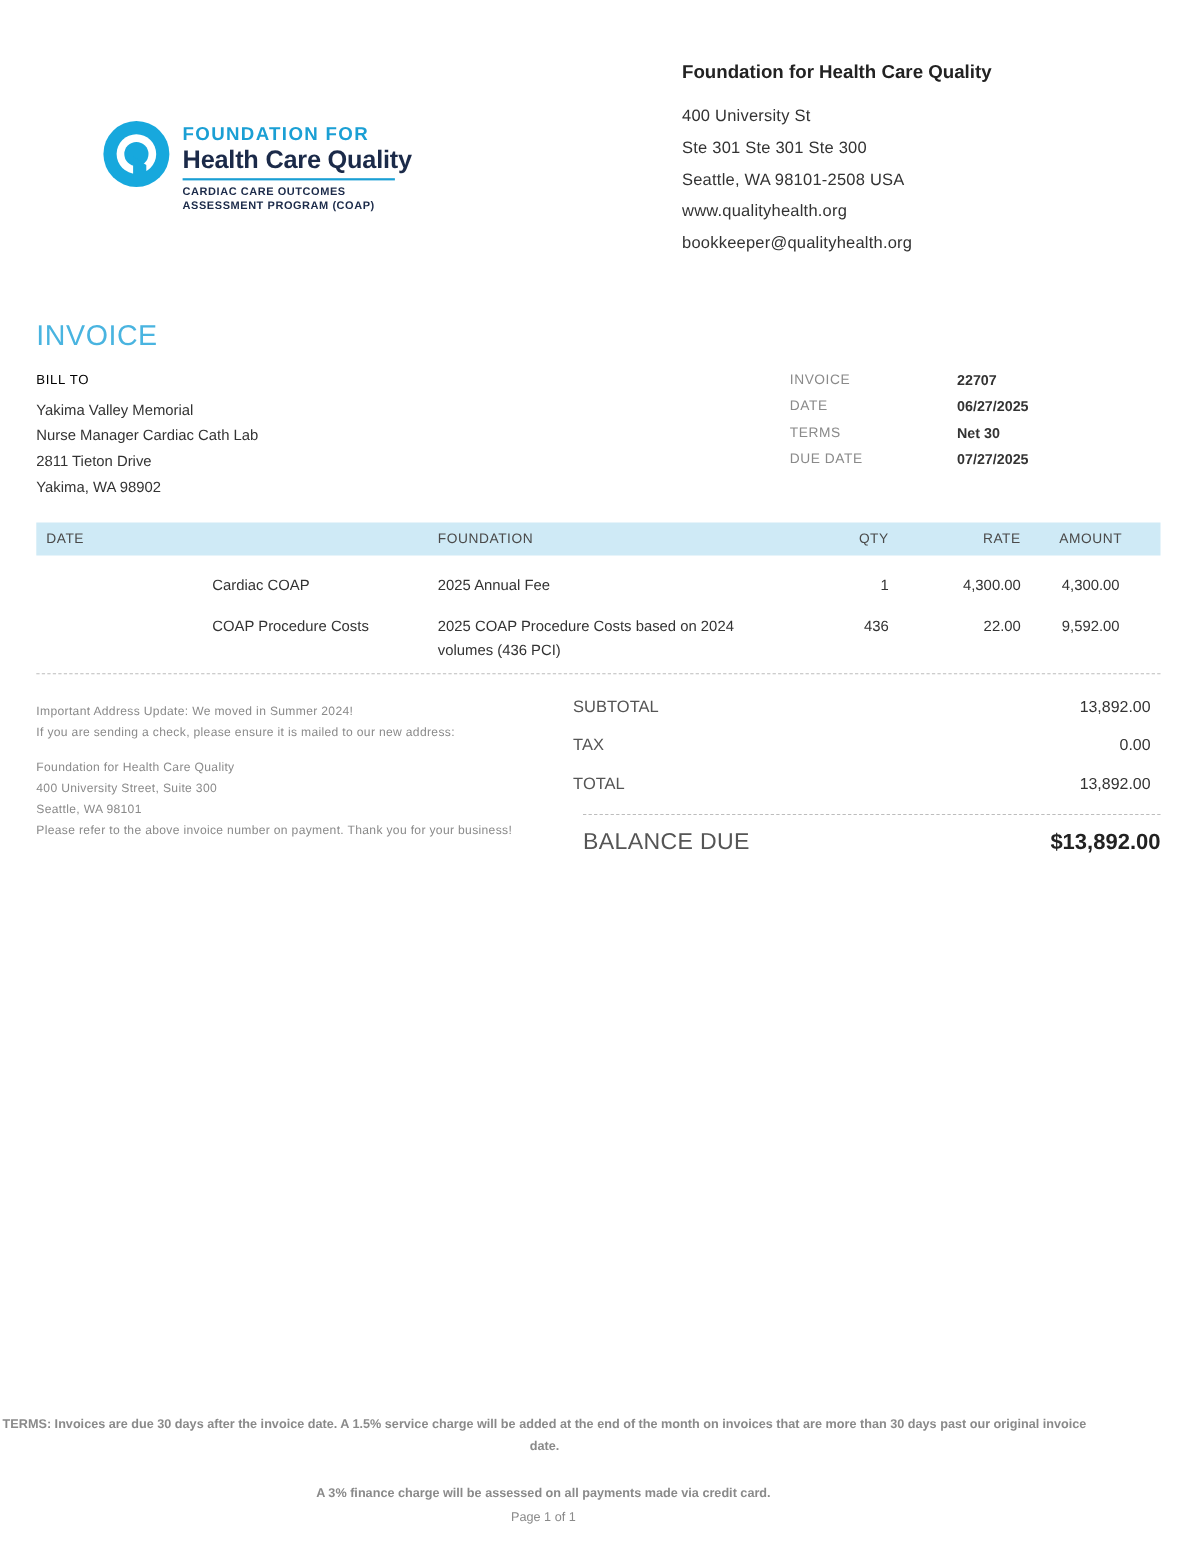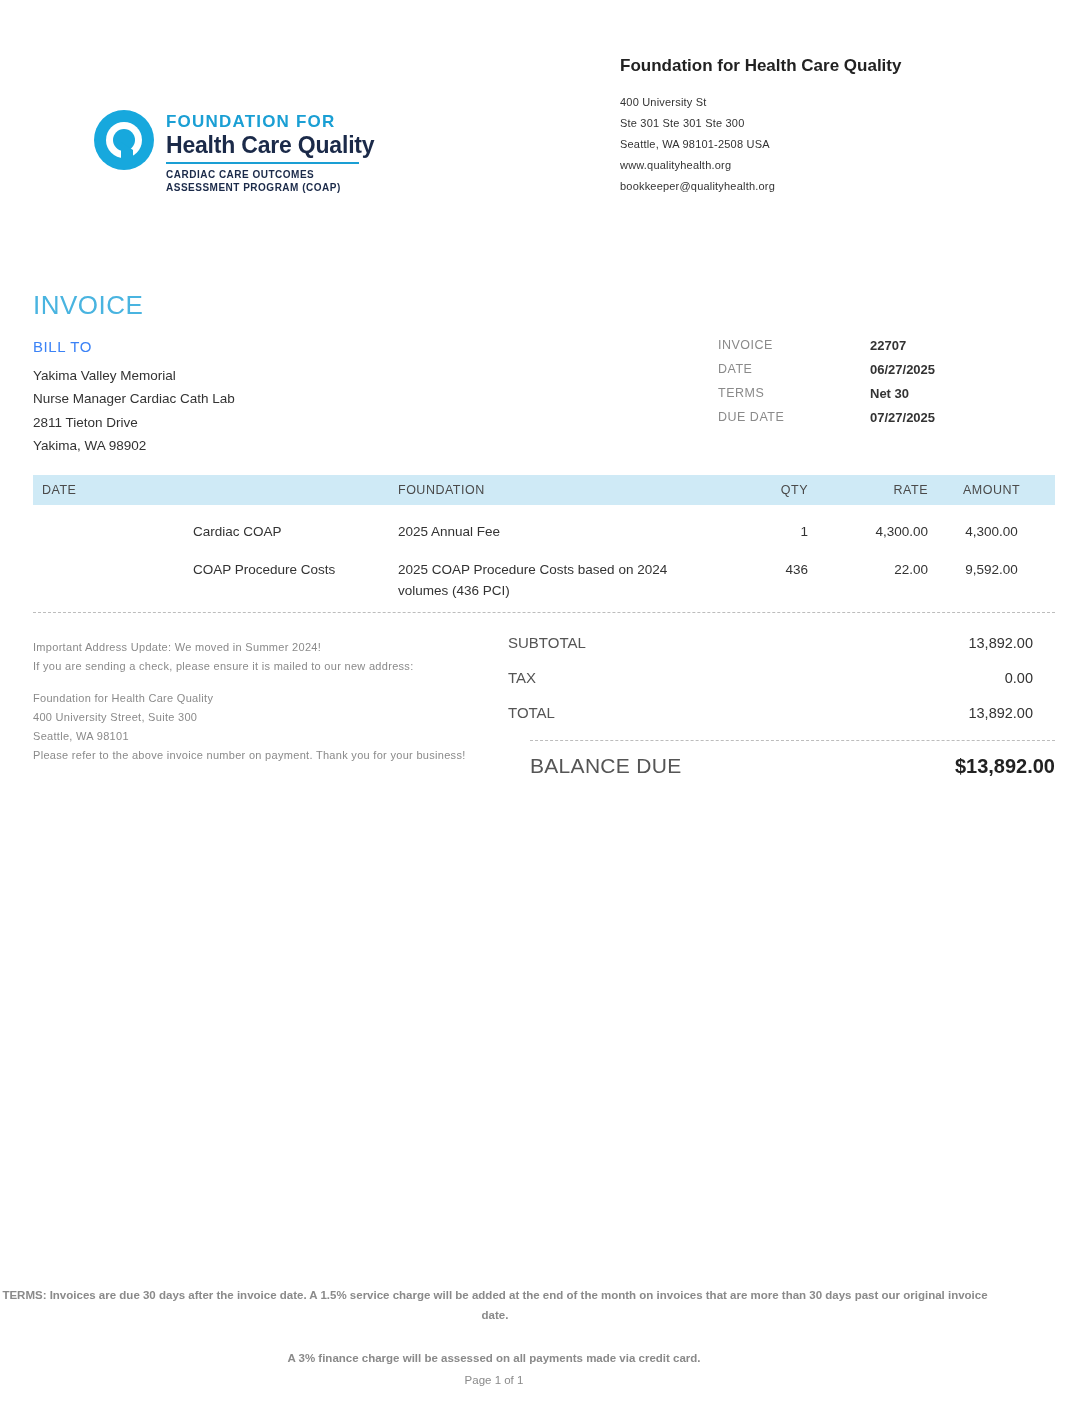--- a/index.html
+++ b/index.html
@@ -84,21 +84,21 @@
     text-align: left;
   }
   .company-name {
     font-size: 17px;
     font-weight: bold;
     color: #222222;
     margin-bottom: 16px;
     text-align: left;
   }
   .company-line {
-    font-size: 11px;
+    font-size: 15px;
     color: #333333;
     line-height: 1.92;
     letter-spacing: 0.2px;
   }
 
   
   .invoice-title {
     position: absolute;
     left: 33px;
     top: 290px;
@@ -108,22 +108,22 @@
   }
 
   
   .billto {
     position: absolute;
     left: 33px;
     top: 338px;
     width: 420px;
   }
   .billto-label {
-    font-size: 15px;
-    color: #3b82f6;
+    font-size: 12px;
+    color: #000000;
     letter-spacing: 0.6px;
     margin-bottom: 9px;
   }
   .billto-line {
     font-size: 13.5px;
     color: #333333;
     line-height: 1.73;
   }
 
   
@@ -199,21 +199,21 @@
     font-size: 11px;
     color: #8a8a8a;
     line-height: 1.75;
     letter-spacing: 0.3px;
   }
   .notes .gap { height: 12px; }
 
   
   .totals {
     position: absolute;
-    left: 508px;
+    left: 521px;
     top: 634px;
     width: 525px;
     text-align: right;
   }
   .total-row {
     display: flex;
     justify-content: space-between;
     align-items: baseline;
     font-size: 15px;
     color: #555555;

